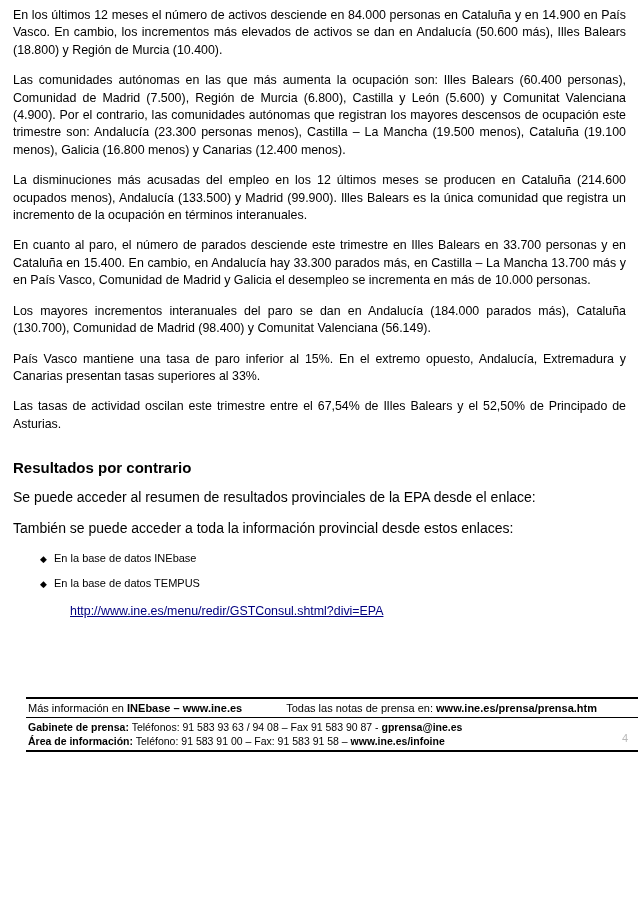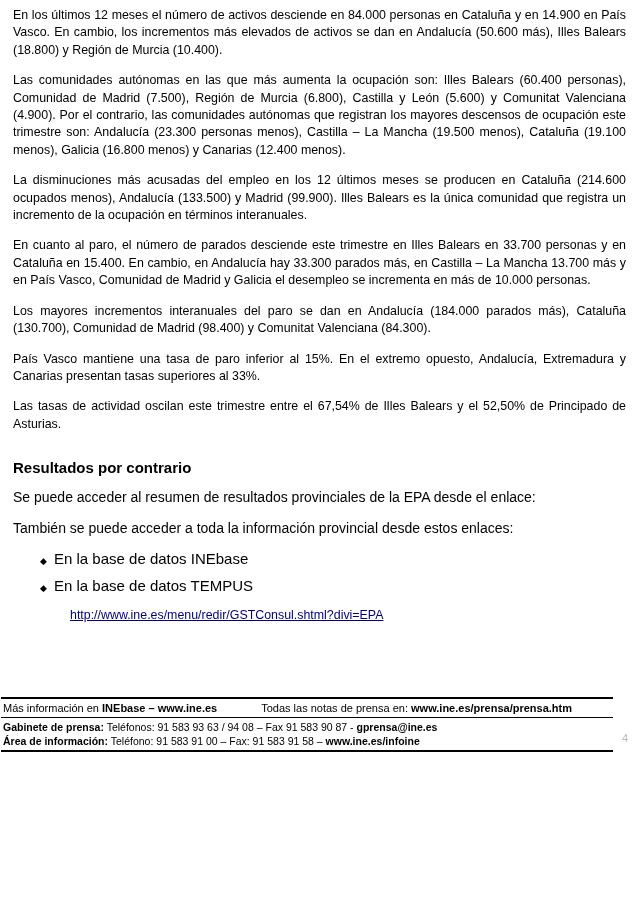--- a/index.html
+++ b/index.html
@@ -77,31 +77,31 @@
   .bullet-glyph {
     width: 14px;
     flex: 0 0 14px;
     margin-left: 27px;
     font-size: 9px;
     line-height: 17.4px;
     color: #000000;
     text-align: left;
   }
   .bullet-label {
-    font-size: 15px;
+    font-size: 11px;
     line-height: 17.4px;
     color: #000000;
   }
   .sub-link {
     margin: 0 0 9px 57px;
   }
   
   .footer {
     position: absolute;
-    left: 1px;
+    left: 26px;
     width: 612px;
     bottom: 0;
   }
   .footer-rule {
     border: 0;
     border-top: 2px solid #000000;
     margin: 0;
     height: 0;
     width: 100%;
   }
@@ -138,21 +138,21 @@
 <body>
 
 <div class="page">
 
   <div class="content">
 
     <p class="body-text">En los últimos 12 meses el número de activos desciende en 84.000 personas en  Cataluña y en 14.900 en País Vasco. En cambio, los incrementos más elevados de activos se dan en Andalucía (50.600 más), Illes Balears (18.800) y Región de Murcia (10.400).</p>
     <p class="body-text">Las comunidades autónomas en las que más aumenta la ocupación son: Illes Balears (60.400 personas), Comunidad de Madrid (7.500), Región de Murcia (6.800), Castilla y León (5.600) y Comunitat Valenciana (4.900). Por el contrario, las comunidades autónomas que registran los mayores descensos de ocupación este trimestre son: Andalucía (23.300 personas menos), Castilla – La Mancha (19.500 menos), Cataluña (19.100 menos), Galicia (16.800 menos) y Canarias (12.400 menos).</p>
     <p class="body-text">La disminuciones más acusadas del empleo en los 12 últimos meses se producen en Cataluña (214.600 ocupados menos), Andalucía (133.500) y Madrid (99.900). Illes Balears es la única comunidad que registra un incremento de la ocupación en términos interanuales.</p>
     <p class="body-text">En cuanto al paro, el número de parados desciende este trimestre en Illes Balears en 33.700 personas y en Cataluña en 15.400. En cambio, en Andalucía hay 33.300 parados más, en Castilla – La Mancha 13.700 más y en País Vasco, Comunidad de Madrid y Galicia el desempleo se incrementa en más de 10.000 personas.</p>
-    <p class="body-text">Los mayores incrementos interanuales del paro se dan en Andalucía (184.000 parados más), Cataluña (130.700), Comunidad de Madrid (98.400) y Comunitat Valenciana (84.300).</p>
+    <p class="body-text">Los mayores incrementos interanuales del paro se dan en Andalucía (184.000 parados más), Cataluña (130.700), Comunidad de Madrid (98.400) y Comunitat Valenciana (56.149).</p>
     <p class="body-text">País Vasco mantiene una tasa de paro inferior al 15%. En el extremo opuesto, Andalucía, Extremadura y Canarias presentan tasas superiores al 33%.</p>
     <p class="body-text">Las tasas de actividad oscilan este trimestre entre el 67,54% de Illes Balears y el 52,50% de Principado de Asturias.</p>
 
     <h2 class="section-heading">Resultados por contrario</h2>
 
     <p class="lead-text">Se puede acceder al resumen de resultados provinciales de la EPA desde el enlace:</p>
 
 
     <p class="lead-text">También se puede acceder a toda la información provincial desde estos enlaces:</p>
 

